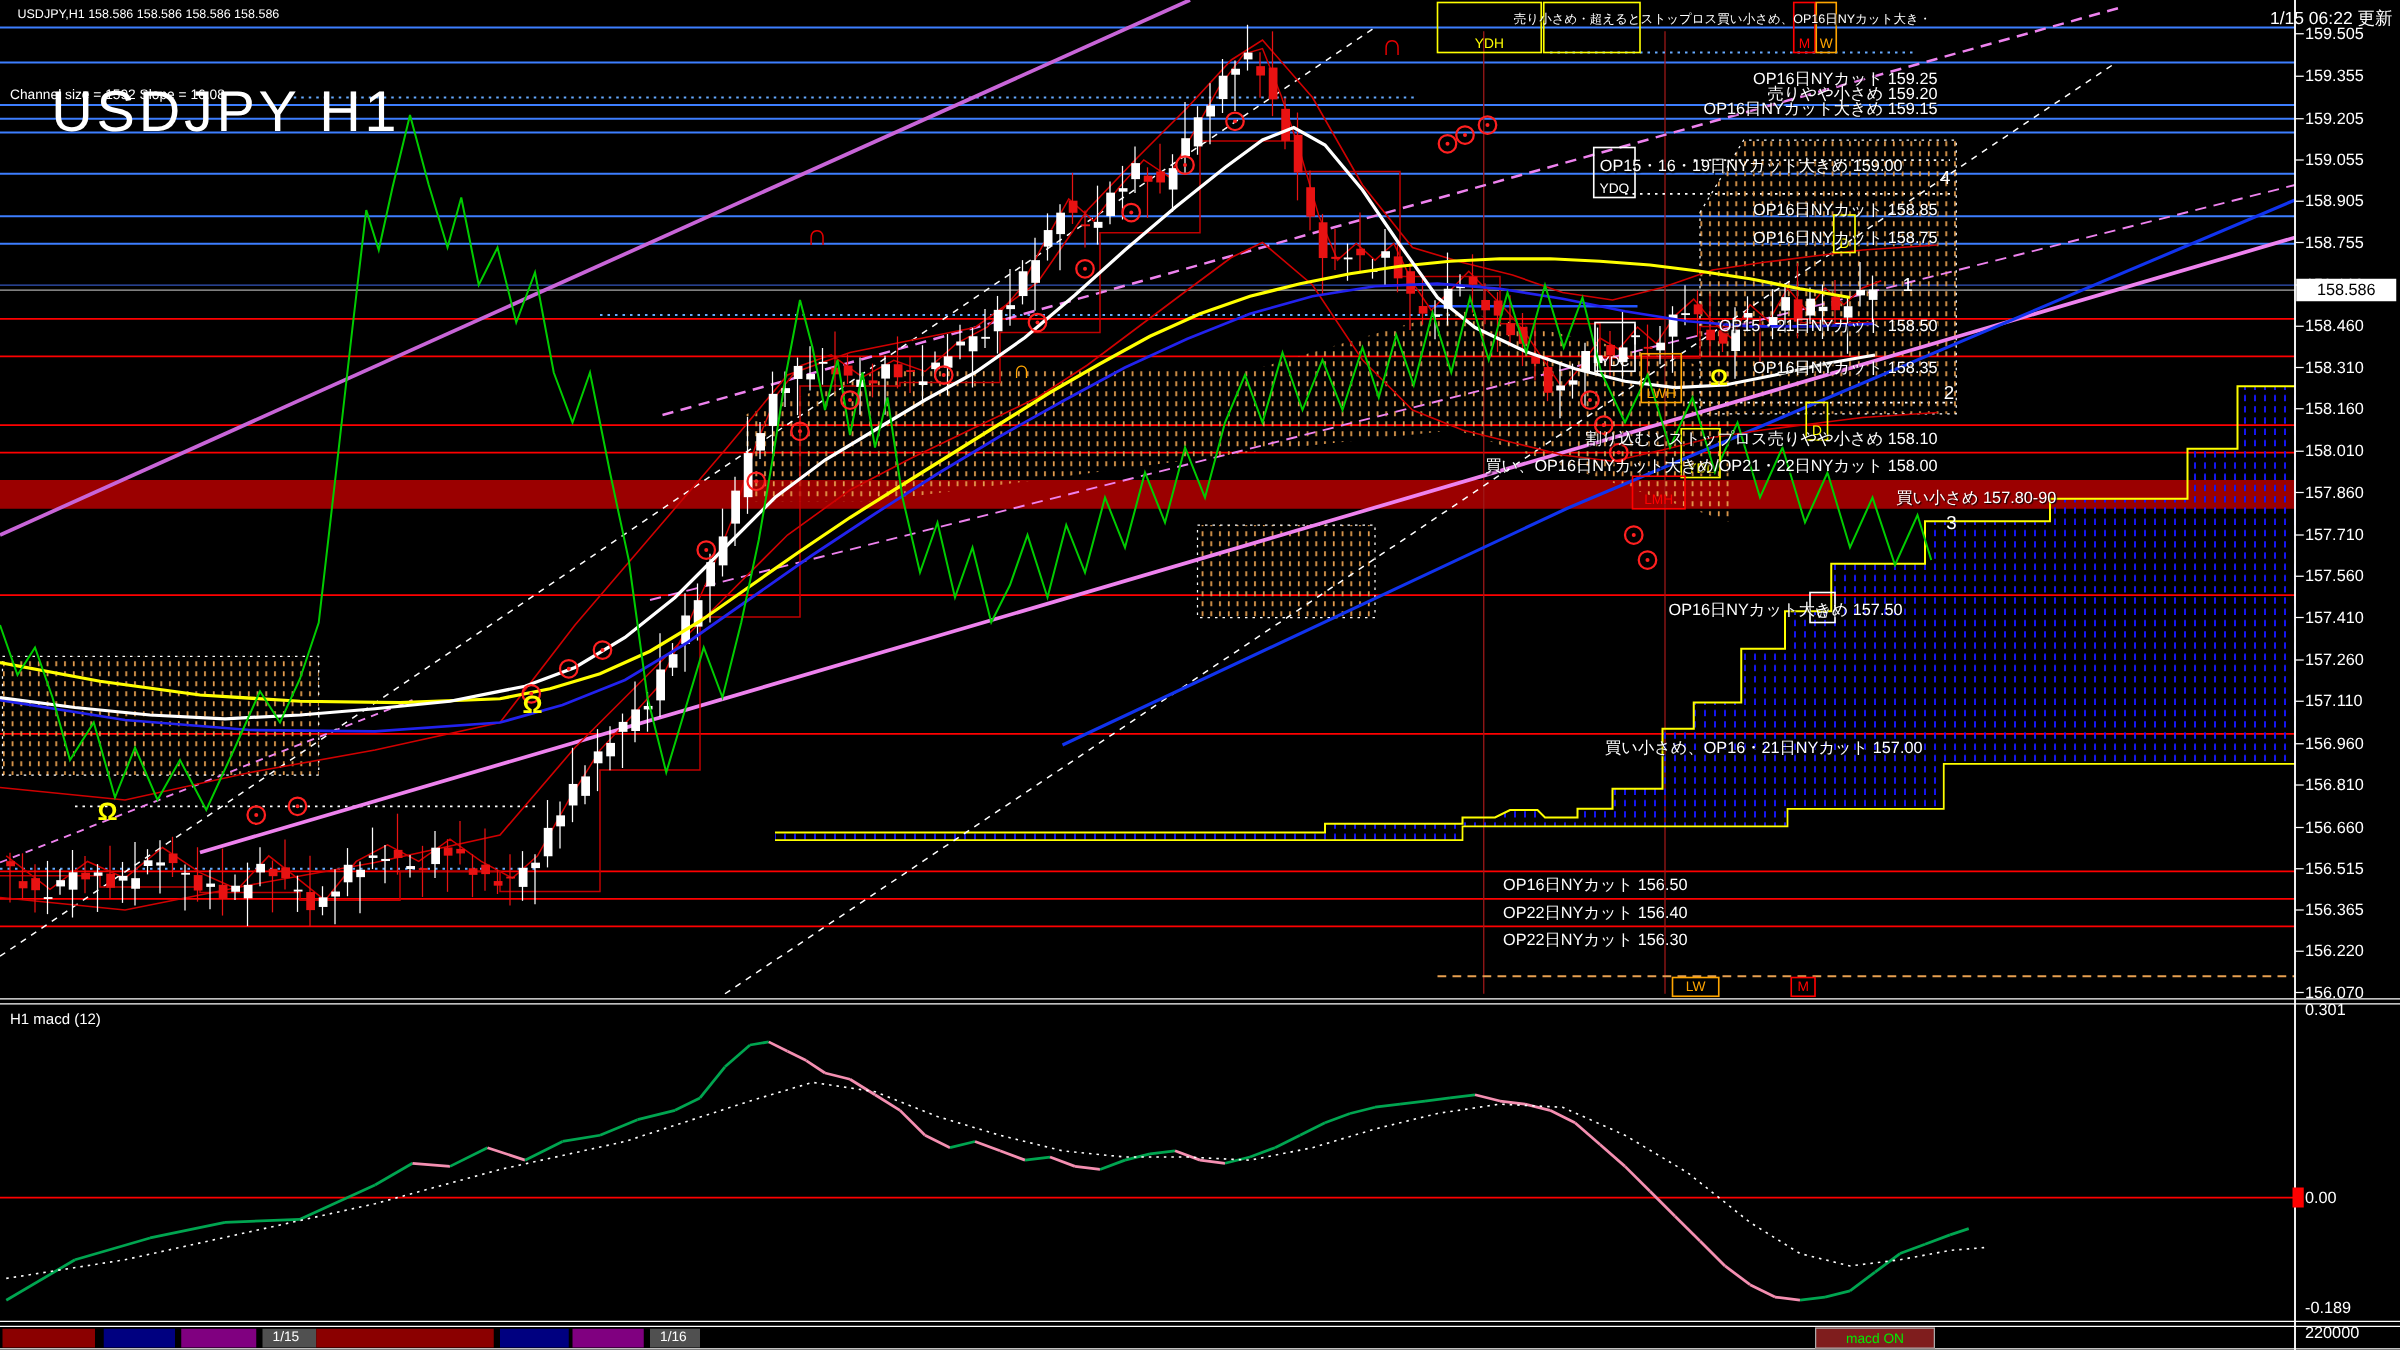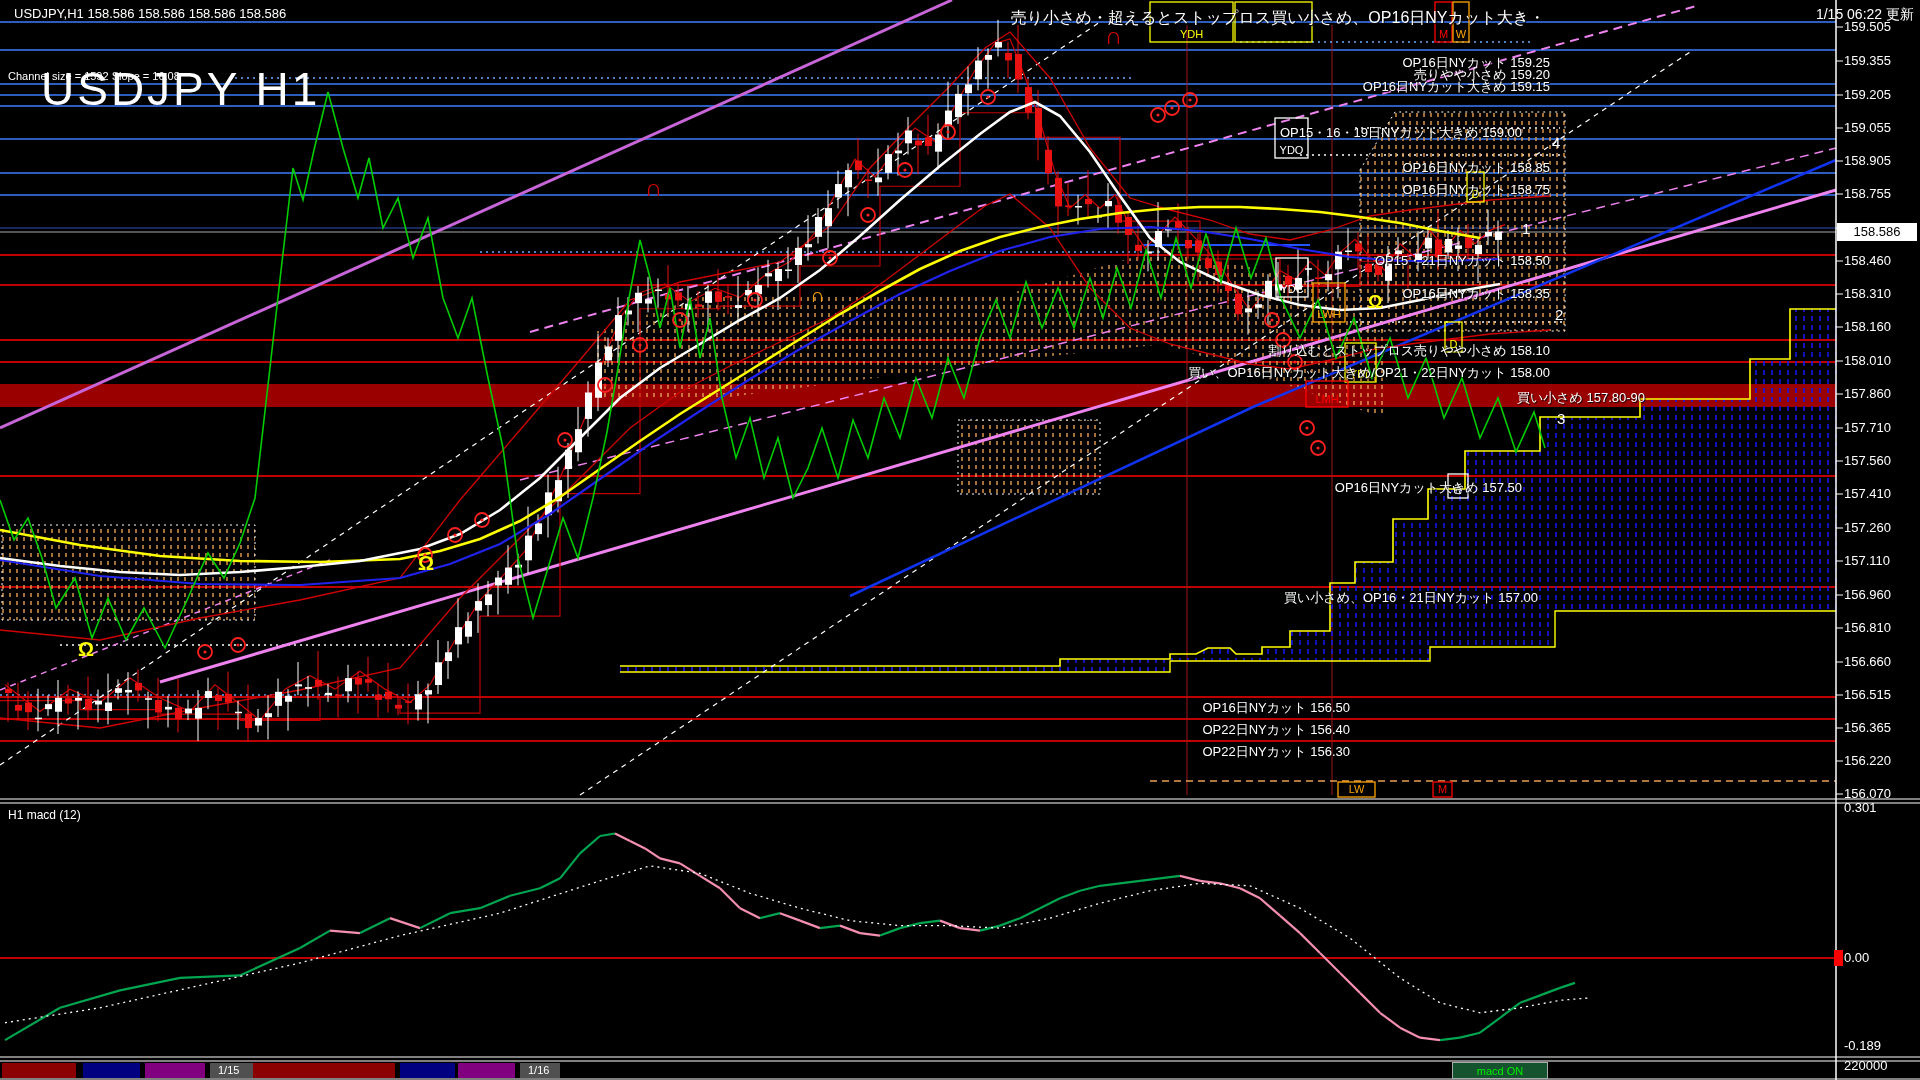--- a/index.html
+++ b/index.html
@@ -1,32 +1,32 @@
 <!DOCTYPE html>
 <html><head>
 <meta charset="utf-8">
 <style>
   html,body{margin:0;padding:0;background:#000;}
   #root{position:relative;width:1920px;height:1080px;background:#000;overflow:hidden;
         font-family:"Liberation Sans","DejaVu Sans",sans-serif;}
   #chart-canvas{position:absolute;left:0;top:0;}
-  .ohlc-title{position:absolute;left:14px;top:6px;color:#fff;font-size:13px;white-space:nowrap;}
+  .ohlc-title{position:absolute;left:14px;top:6px;color:#fff;font-size:10px;white-space:nowrap;}
   .updated{position:absolute;right:6px;top:6px;color:#fff;font-size:14px;white-space:nowrap;}
   .watermark{position:absolute;left:41px;top:62px;color:#fff;font-size:46px;letter-spacing:3px;white-space:nowrap;}
   .channel-info{position:absolute;left:8px;top:70px;color:#fff;font-size:11px;white-space:nowrap;}
-  .top-note{position:absolute;right:375px;top:8px;color:#fff;font-size:16px;white-space:nowrap;text-shadow:1px 1px 1px #000;}
+  .top-note{position:absolute;right:375px;top:8px;color:#fff;font-size:10px;white-space:nowrap;text-shadow:1px 1px 1px #000;}
   .anno{position:absolute;color:#fff;font-size:13px;white-space:nowrap;text-shadow:1px 1px 1px #000;}
   .wave{position:absolute;color:#fff;font-size:15px;}
   .axis-label{position:absolute;left:1844px;color:#fff;font-size:13px;white-space:nowrap;}
   .cur-price{position:absolute;left:1837px;width:80px;height:18px;background:#fff;color:#000;
              font-size:13px;text-align:center;line-height:18px;}
   .macd-title{position:absolute;left:8px;top:808px;color:#fff;font-size:12px;}
   .sess-seg{position:absolute;height:15px;top:1063px;}
   .sess-label{position:absolute;color:#fff;font-size:11px;top:1064px;white-space:nowrap;}
-  .macd-btn{position:absolute;left:1452px;top:1062px;width:96px;height:17px;background:#14532d;
+  .macd-btn{position:absolute;left:1452px;top:1062px;width:96px;height:17px;background:#7f1d1d;
             color:#00EE00;font-size:11px;text-align:center;line-height:17px;cursor:pointer;border:1px solid #aaa;box-sizing:border-box;}
   .zero-tick{position:absolute;left:1834px;top:950px;width:9px;height:16px;background:#FF0000;}
 </style>
 </head>
 <body>
 
 <div id="root">
   <svg id="chart-canvas" width="1920" height="1080">
       <defs>
 <pattern id="oh" width="7" height="8" patternUnits="userSpaceOnUse">

